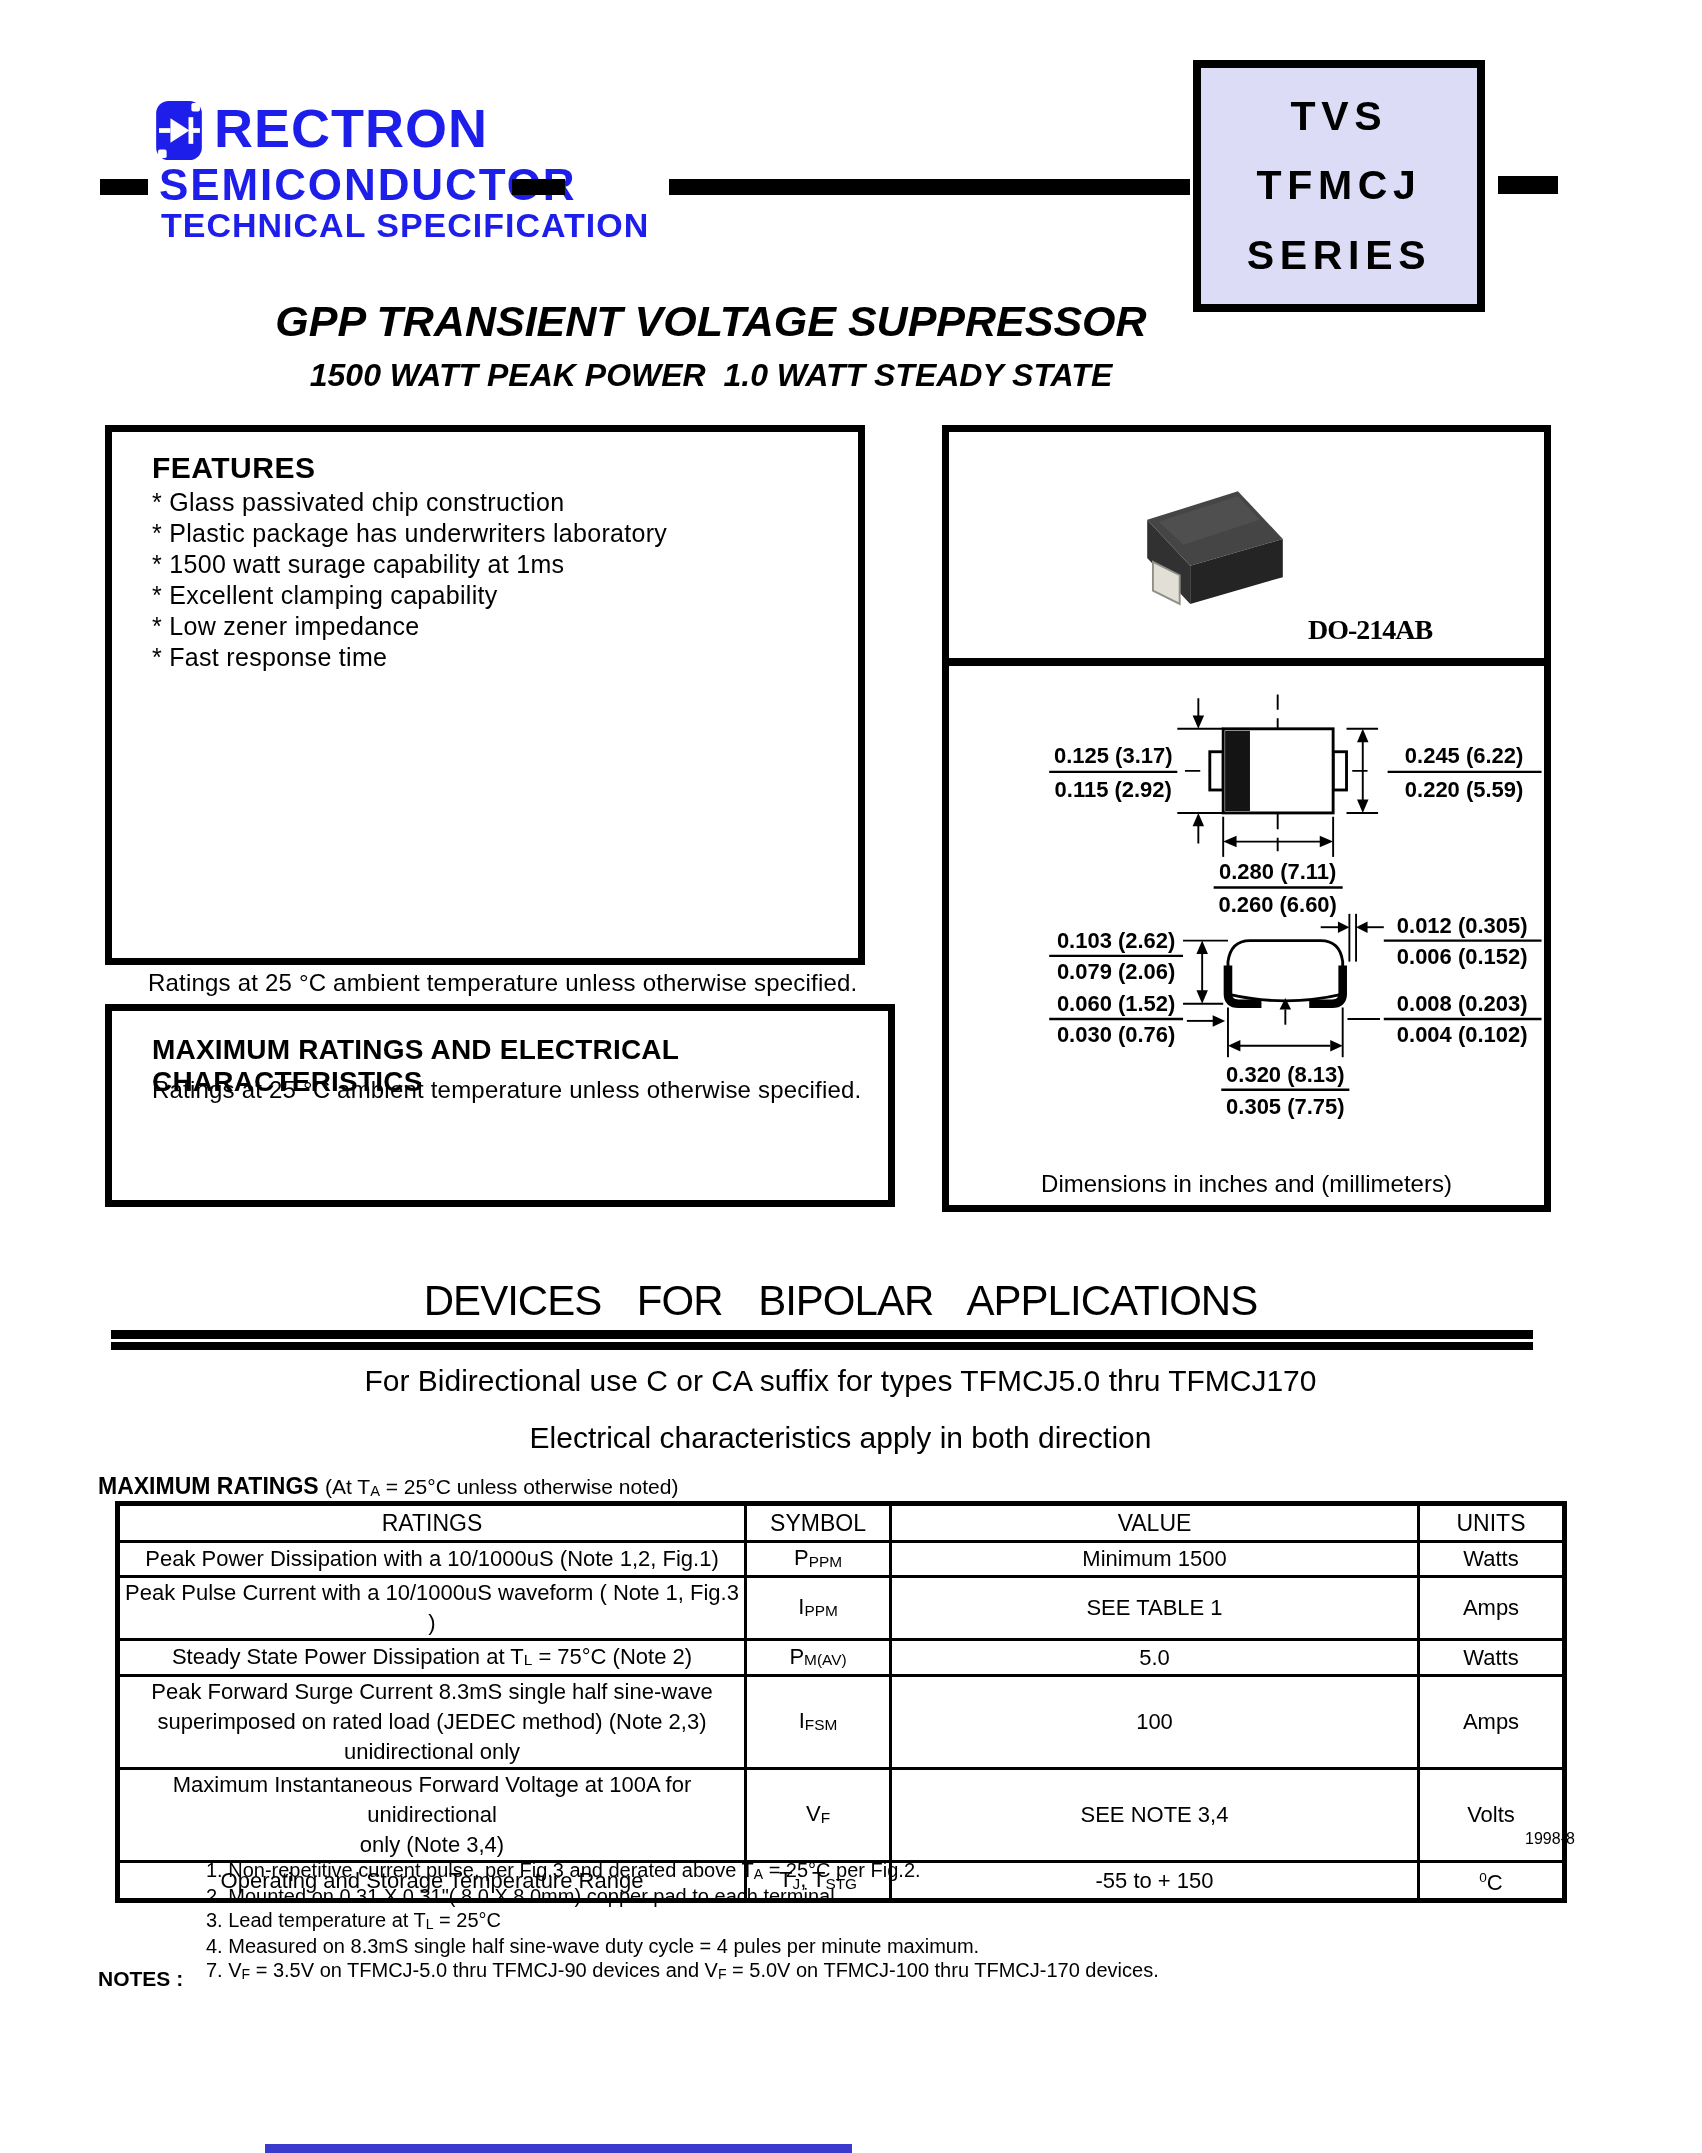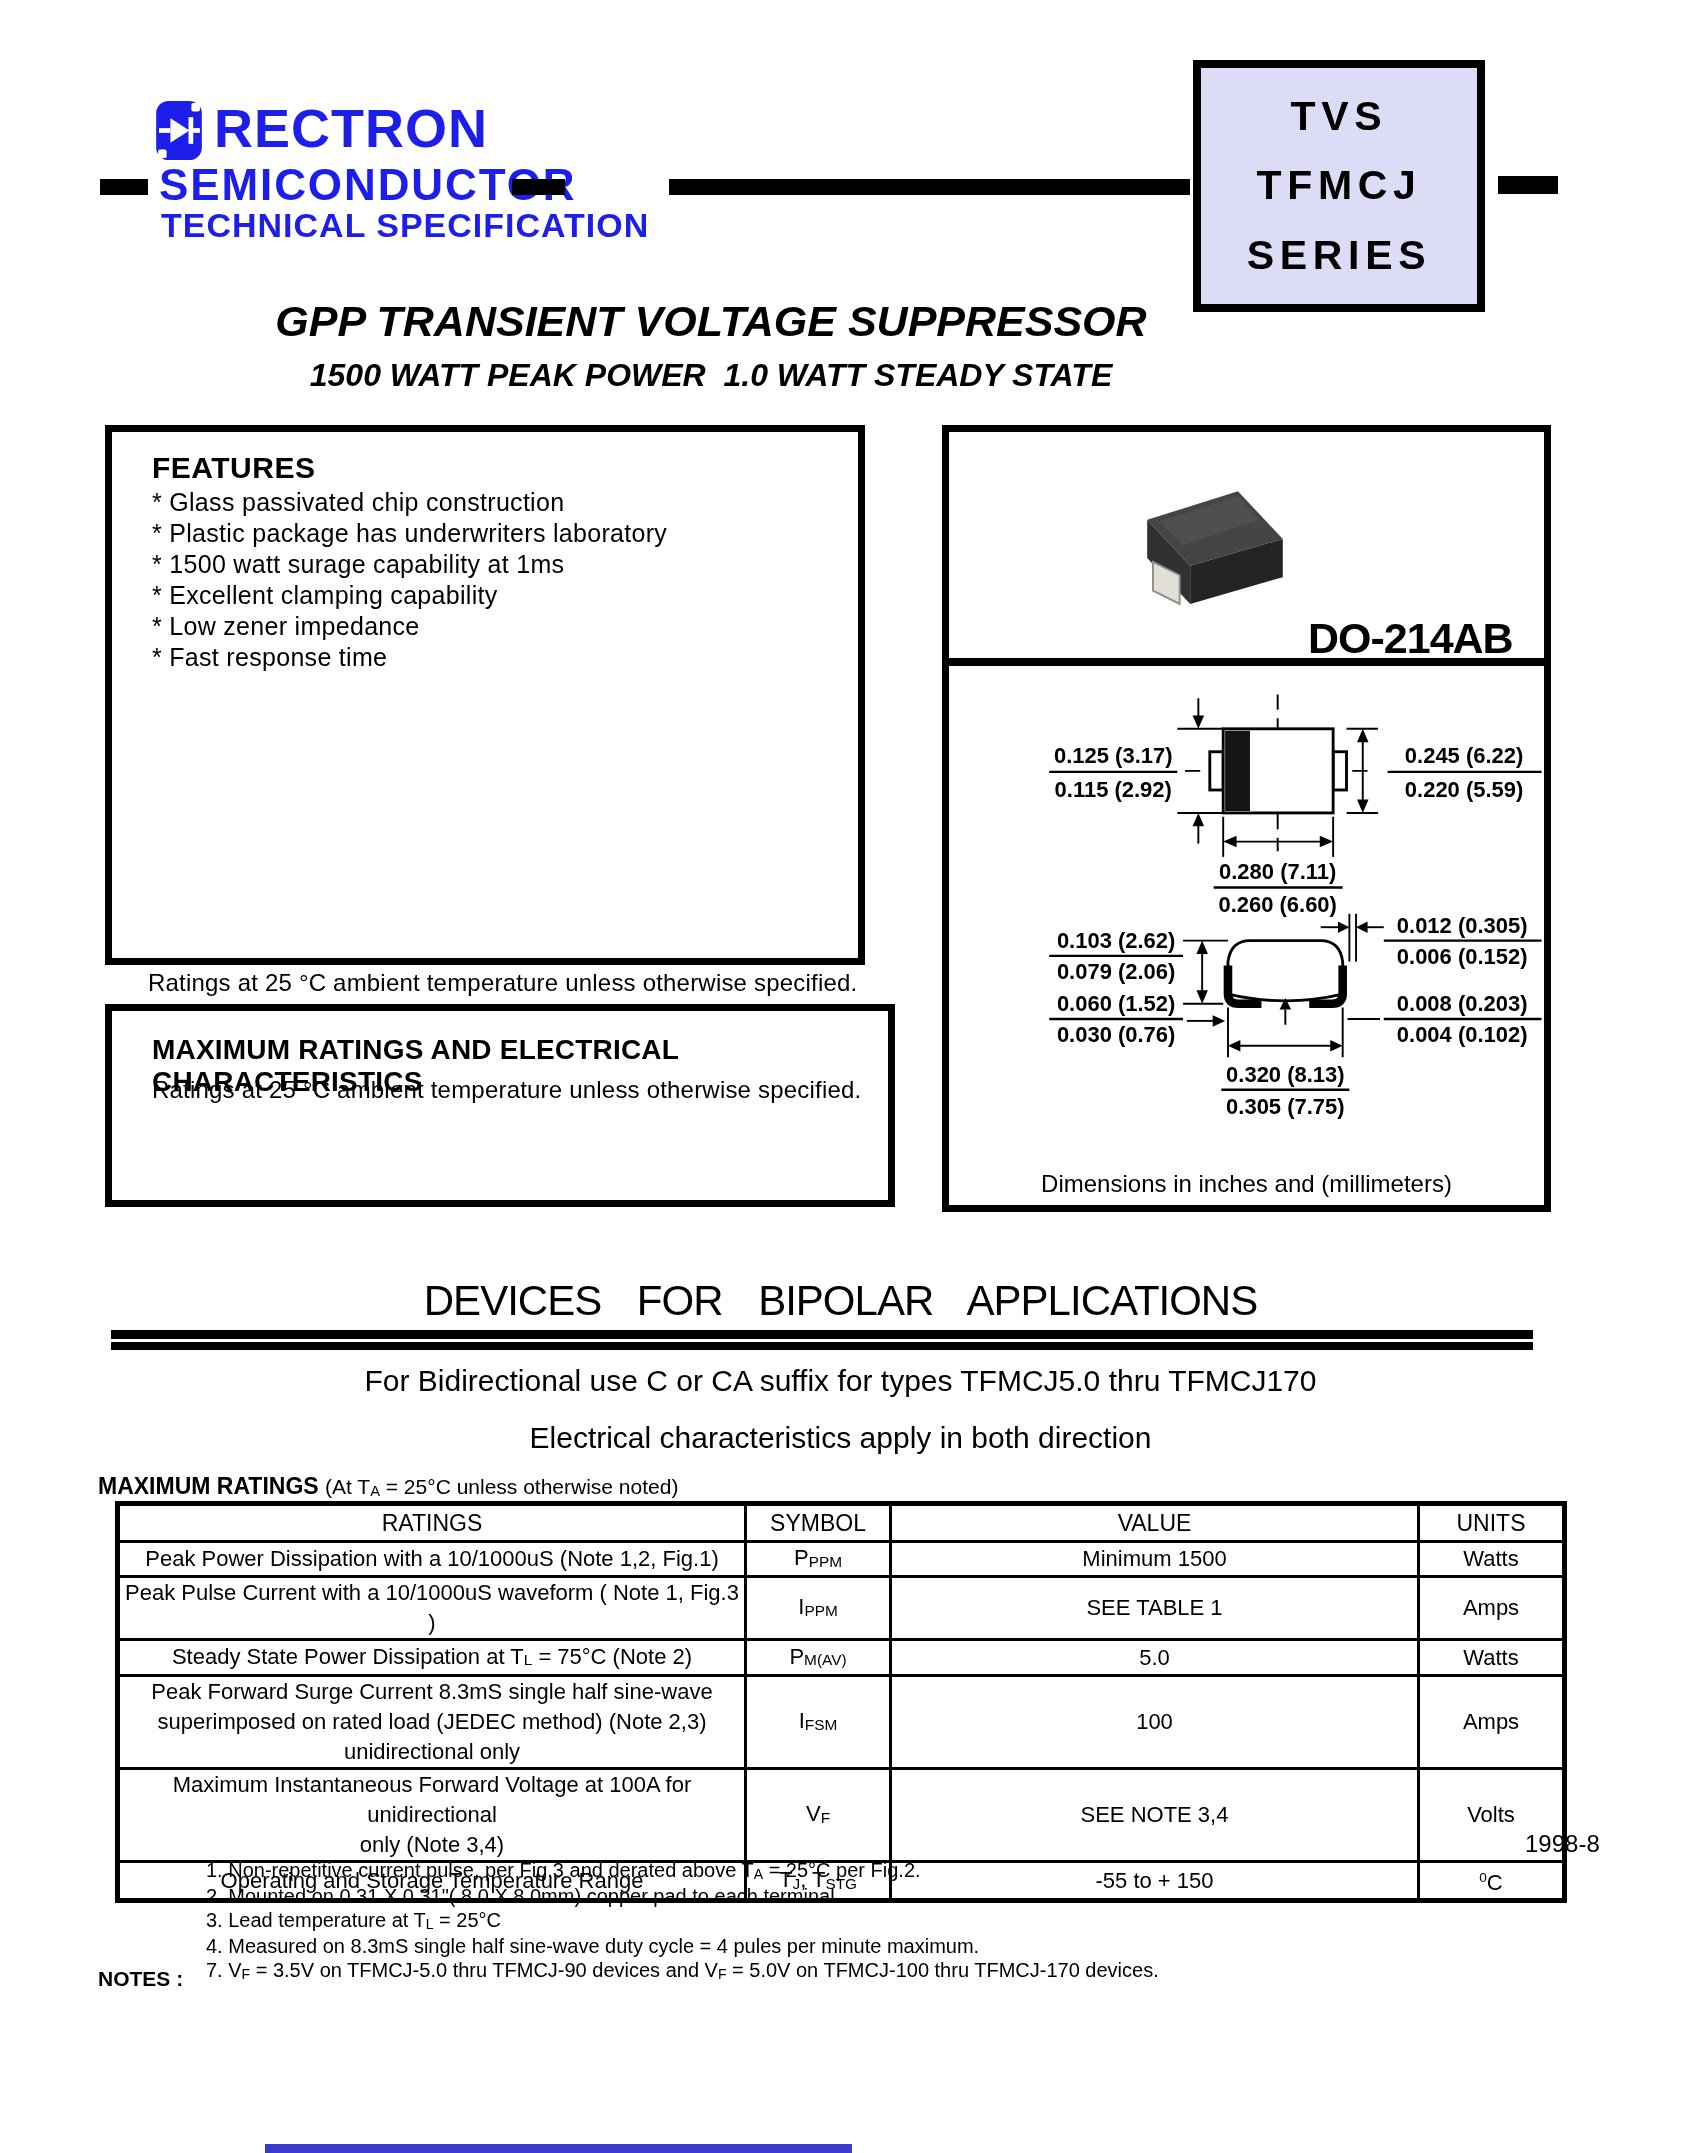--- a/index.html
+++ b/index.html
@@ -19,21 +19,21 @@
   .title-block{left:61px;top:298px;width:1300px;text-align:center;}
   .doc-title{font-size:43px;font-weight:bold;font-style:italic;line-height:1.1;}
   .doc-subtitle{font-size:32px;font-weight:bold;font-style:italic;margin-top:11.5px;white-space:pre;}
   
   .frame{box-sizing:border-box;border:7.6px solid #000;background:#fff;}
   .features-head{font-size:30px;font-weight:bold;letter-spacing:0.5px;}
   .feature-item{font-size:25px;line-height:31px;letter-spacing:0.3px;white-space:pre;}
   .note-line{font-size:24px;letter-spacing:0.2px;}
   .mr-head{font-size:28px;font-weight:bold;letter-spacing:0.2px;}
   
-  .do-label{font-family:Liberation Sans, sans-serif;font-weight:bold;font-size:43px;letter-spacing:-1px;}
+  .do-label{font-family:Liberation Serif, serif;font-weight:bold;font-size:28px;letter-spacing:-1px;}
   .dims-caption{font-size:24px;}
   .dim-svg text{font-family:"Liberation Sans",sans-serif;font-weight:bold;font-size:23px;text-anchor:middle;}
   
   .bipolar-head{font-size:42px;word-spacing:25px;letter-spacing:-1px;}
   .center-wide{left:76px;width:1529px;text-align:center;}
   .bipolar-line{font-size:30px;}
   .rule{background:#000;height:7.6px;}
   
   .tbl-caption{font-size:21px;}
   .tbl-caption b{font-size:23px;}
@@ -43,21 +43,21 @@
       text-align:center;vertical-align:middle;font-weight:normal;}
   table.ratings th{font-size:23px;height:34px;text-align:center;}
   td.c-rating{text-align:left;padding-left:13.4px;padding-right:5.7px;}
   td.c-sym{font-size:23px;}
   tr.r1{height:34px}tr.r2{height:40px}tr.r3{height:36px}tr.r4{height:88px}tr.r5{height:65px}tr.r6{height:34px}
   sub{font-size:70%;vertical-align:baseline;position:relative;bottom:-1.9px;letter-spacing:0;}
   sup{font-size:62%;vertical-align:super;letter-spacing:0;}
   
   .notes-label{font-size:21px;font-weight:bold;}
   .note-item{font-size:20px;line-height:24px;white-space:pre;}
-  .doc-number{font-size:24px;}
+  .doc-number{font-size:16px;}
   .footer-bar{background:var(--footer,#3a3acc);}
 </style>
 </head>
 <body>
 
 <div class="page">
 
   <svg class="abs" style="left:156px;top:101px;" width="46" height="59" viewBox="0 0 48 62">
     <rect x="0" y="0" width="48" height="62" rx="13" fill="#1e1eea"></rect>
     <rect x="37" y="2" width="9" height="9" rx="2" fill="#fff"></rect>

